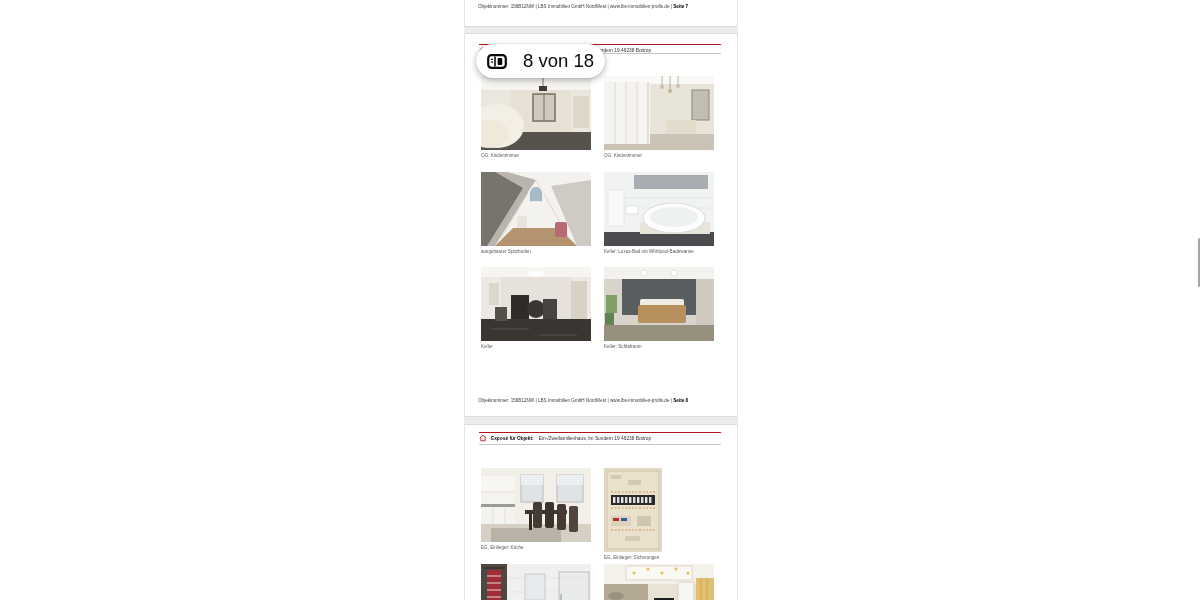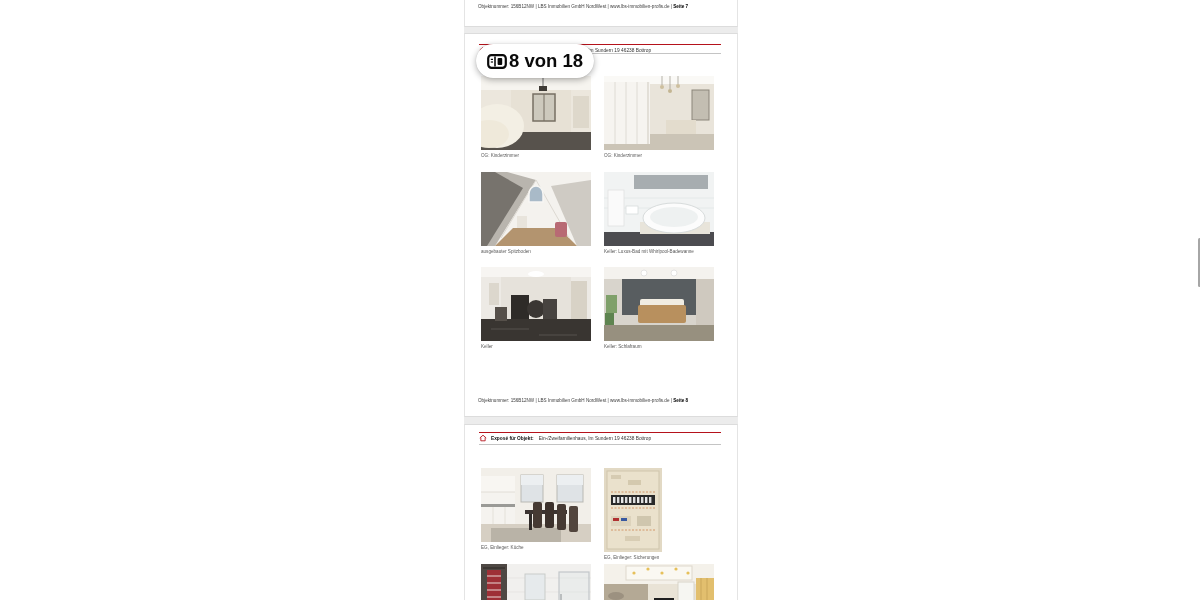--- a/index.html
+++ b/index.html
@@ -23,23 +23,23 @@
               font-size:4.8px;white-space:nowrap;overflow:hidden;}
   .header-row .hlogo{flex:0 0 auto;margin-right:4px;display:block;}
   .hlabel{font-weight:bold;color:#111;}
   .haddr{color:#333;margin-left:5px;}
 
   .photo{position:absolute;margin:0;}
   .photo svg{display:block;}
   .photo figcaption{font-size:4.6px;color:#5a5a5a;margin-top:2.5px;white-space:nowrap;}
 
   .badge{position:absolute;left:476px;top:44px;height:34px;z-index:20;
-         background:#ffffff;border-radius:17px;display:flex;align-items:center;gap:2px;
+         background:#ffffff;border-radius:17px;display:flex;align-items:center;gap:16px;
          padding:0 11px;box-shadow:0 2px 6px rgba(0,0,0,.30),0 0 1px rgba(0,0,0,.2);
-         font-weight:bold;font-size:18.5px;color:#0a0a0a;justify-content:center;}
+         font-weight:normal;font-size:18.5px;color:#0a0a0a;justify-content:center;}
   .badge svg{display:block;}
   .scroll-thumb{position:absolute;left:734px;top:238px;width:3px;height:49px;background:#a6a6a6;
                 border-radius:2px;z-index:6;}
 </style>
 </head>
 <body>
 
 <div class="viewer-column">
 
   <div class="page page-7">

